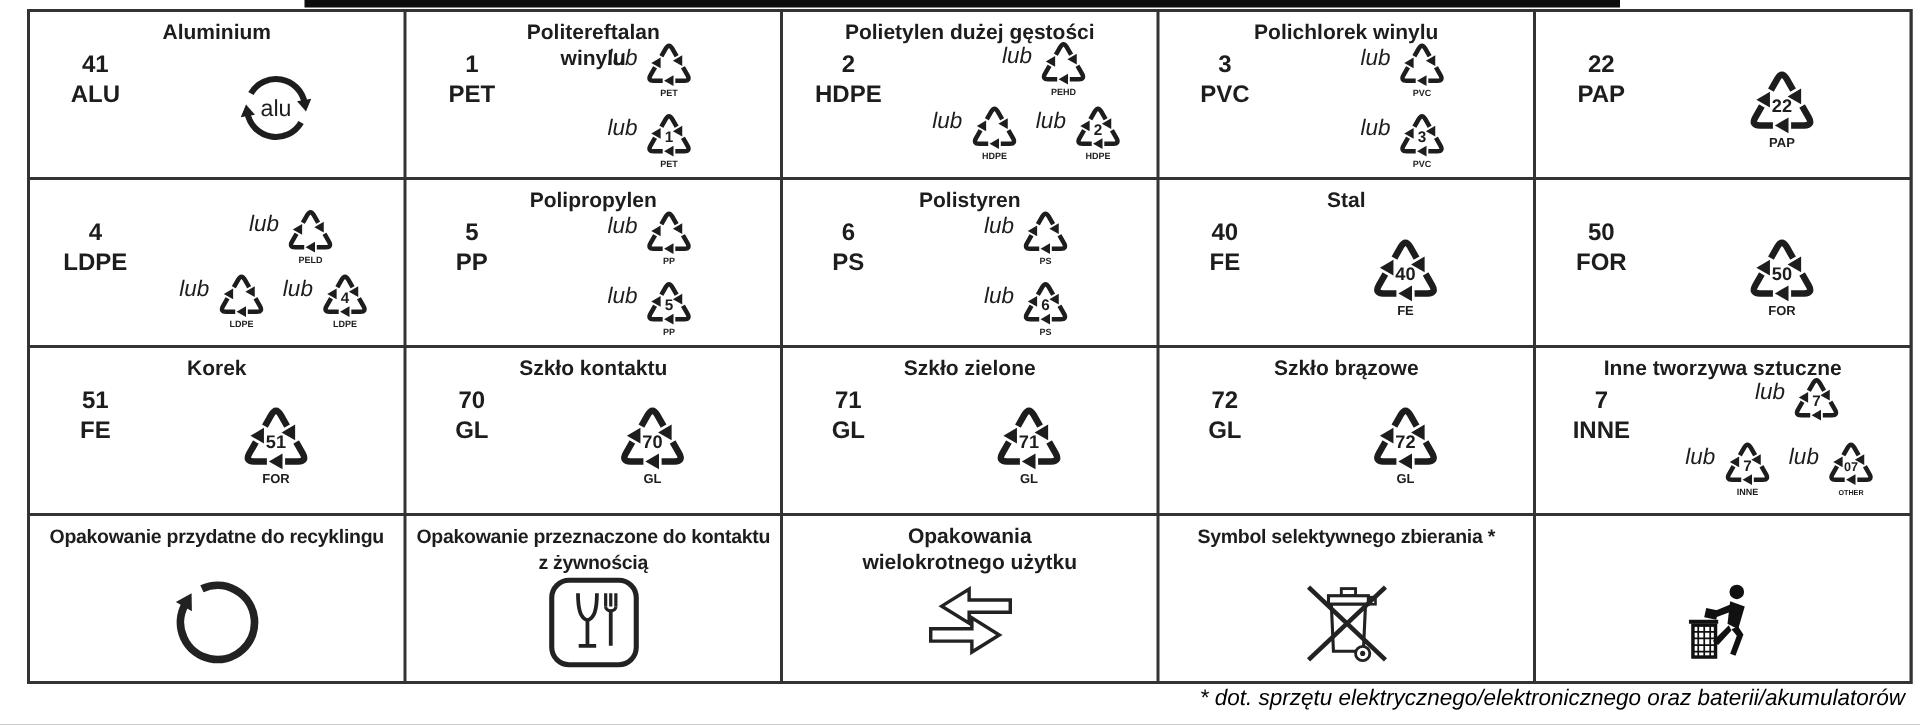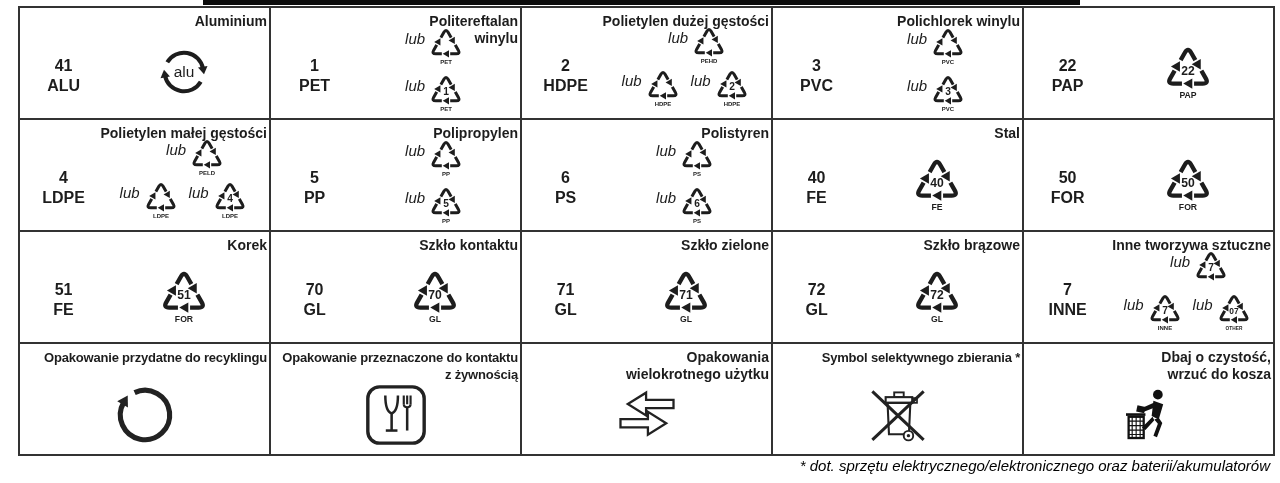--- a/index.html
+++ b/index.html
@@ -2,25 +2,25 @@
 <html><head>
 <meta charset="utf-8">
 <style>
   html,body{margin:0;padding:0;background:#fff;width:1280px;height:483px;overflow:hidden;
     font-family:"Liberation Sans",sans-serif;color:#1d1d1d;}
   .artifact-bar{position:absolute;left:203px;top:0;width:877px;height:5px;background:#0c0c0c;}
   .grid{position:absolute;left:18px;top:6px;width:1253px;height:446px;
     display:grid;grid-template-columns:repeat(5,1fr);grid-template-rows:repeat(4,1fr);
     background:#333;border:2px solid #333;gap:2px;}
   .cell{background:#fff;position:relative;overflow:hidden;}
-  .cell-title{position:absolute;top:5px;left:2px;right:2px;text-align:right;font-weight:bold;
+  .cell-title{position:absolute;top:5px;left:2px;right:2px;text-align:center;font-weight:bold;
     font-size:14px;line-height:17px;white-space:pre-line;}
   .t-small .cell-title{font-size:13px;letter-spacing:-0.2px;}
   .code{position:absolute;left:0;top:26px;bottom:22px;width:35%;display:flex;flex-direction:column;
-    align-items:center;justify-content:flex-end;font-weight:bold;font-size:16px;line-height:20px;}
+    align-items:center;justify-content:flex-start;font-weight:bold;font-size:16px;line-height:20px;}
   .syms{position:absolute;left:33%;right:4px;top:14px;bottom:2px;display:flex;flex-direction:column;}
   .layout-single .syms{justify-content:center;align-items:center;top:20px;}
   .layout-stack2 .syms{justify-content:space-between;align-items:center;padding:3px 0 2px 0;}
   .layout-tri .syms{top:16px;justify-content:flex-start;}
   .row1{display:flex;justify-content:center;transform:translateX(12px);}
   .row2{display:flex;justify-content:center;gap:10px;margin-top:1px;}
   .symgroup{display:flex;align-items:flex-start;gap:3px;}
   .lub{font-style:italic;font-size:15px;transform:translateY(5px);}
   .picto-area{position:absolute;left:0;right:0;top:34px;bottom:3px;display:flex;
     align-items:center;justify-content:center;}
@@ -192,21 +192,20 @@
             <polygon points="44.7,31.8 34.3,25.7 44.7,19.7" fill="#1d1d1d"></polygon>
             <polygon points="24.5,48 35,42 35,54" fill="#1d1d1d"></polygon>
             <polygon points="20.7,22.2 20.7,34.3 10.3,28.3" fill="#1d1d1d"></polygon>
             <text x="30" y="38" text-anchor="middle" font-size="14" font-weight="bold" fill="#1d1d1d" font-family="Liberation Sans,sans-serif">22</text>
             <text x="30" y="65" text-anchor="middle" font-size="10" font-weight="bold" fill="#1d1d1d" font-family="Liberation Sans,sans-serif">PAP</text>
           </svg>
         </div>
       </div>
     </div>
     <div class="cell layout-tri">
-      <div class="cell-title">Polietylen małej gęstości</div>
       <div class="code">
         <span>4</span>
         <span>LDPE</span>
       </div>
       <div class="syms">
         <div class="row1">
           <div class="symgroup">
             <span class="lub">lub</span>
             <svg viewBox="0 0 60 70" width="36">
               <path d="M26.5,12.1 Q30,6 33.5,12.1 L50.5,41.9 Q54,48 47,48 L13,48 Q6,48 9.5,41.9 Z" fill="none" stroke="#1d1d1d" stroke-width="5"></path>
@@ -553,22 +552,20 @@
             <polygon points="29,23 53,23 51.5,56 30.5,56" stroke-width="2.2"></polygon>
             <circle cx="51" cy="57.5" r="5" stroke-width="2"></circle>
           </g>
           <circle cx="51" cy="57.5" r="1.8" fill="#222"></circle>
           <line x1="13" y1="11" x2="67" y2="62" stroke="#222" stroke-width="3.2"></line>
           <line x1="67" y1="11" x2="13" y2="62" stroke="#222" stroke-width="3.2"></line>
         </svg>
       </div>
     </div>
     <div class="cell layout-picto">
-      <div class="cell-title">Dbaj o czystość,
-wrzuć do kosza</div>
       <div class="picto-area">
         <svg viewBox="0 0 70 70" width="62">
           <g stroke="#111">
             <line x1="9" y1="34.5" x2="31" y2="34.5" stroke-width="3"></line>
             <rect x="12" y="37" width="17" height="24" fill="none" stroke-width="2.6"></rect>
             <path d="M16,37 V61 M20.5,37 V61 M25,37 V61 M12,42 H29 M12,47 H29 M12,52 H29 M12,57 H29" stroke-width="1.3"></path>
           </g>
           <g fill="#111">
             <circle cx="45" cy="12" r="5.5"></circle>
             <path d="M40,19 L51,23 L46,40 L38,36 Z"></path>

